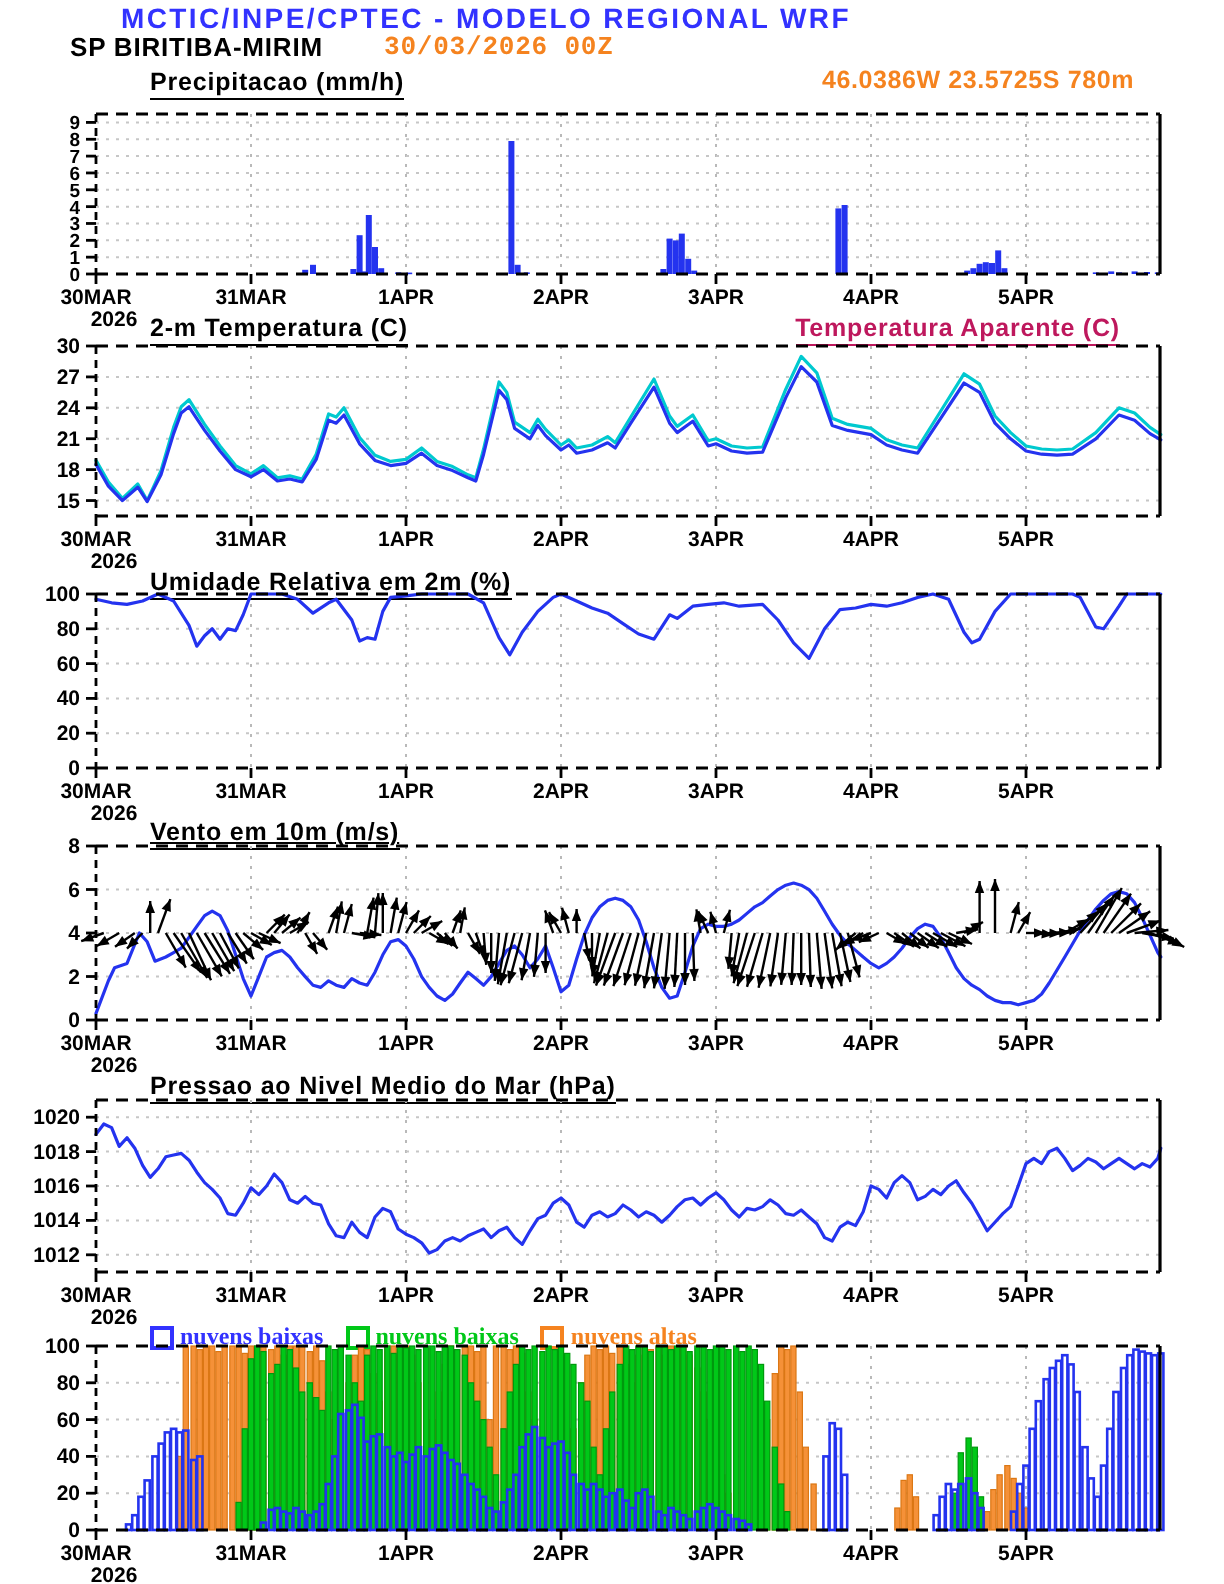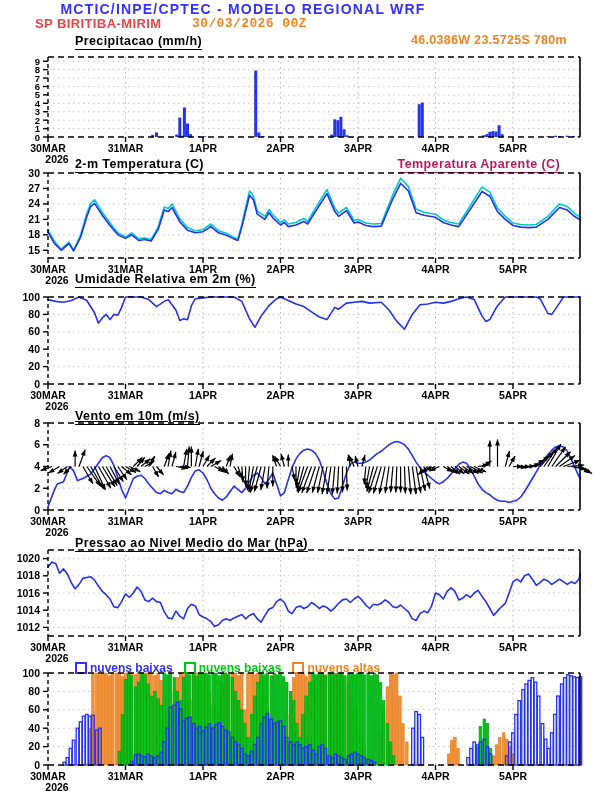--- a/index.html
+++ b/index.html
@@ -7,34 +7,34 @@
        font-family:"Liberation Sans",sans-serif;font-weight:bold;color:#000;}
   .abs{position:absolute;white-space:nowrap;}
   .hdr1{top:1px;left:0;width:486px;text-align:center;font-size:14px;letter-spacing:1.2px;}
   .hdr2a{top:16px;left:35px;font-size:13px;letter-spacing:.4px;}
   .hdr2b{top:16px;left:192px;font-size:13px;letter-spacing:.4px;}
   .ptitle{font-size:12.5px;letter-spacing:.4px;border-bottom:1.5px solid currentColor;padding-bottom:1px;}
   .loc{top:33px;right:45px;font-size:12.5px;letter-spacing:.3px;}
   .t1{top:34px;left:75px;}
   .t2{top:157px;left:75px;}
   .t2r{top:157px;right:52px;}
-  .t3{top:272px;left:75px;text-align:right;}
+  .t3{top:284px;left:75px;text-align:right;}
   .t4{top:409px;left:75px;text-decoration:underline;}
   .t5{top:536px;left:75px;}
   .cloudrow{top:661px;left:75px;display:flex;align-items:flex-start;gap:11px;font-size:12px;}
-  .legend-item{display:flex;gap:3px;}
+  .legend-item{display:flex;align-items:center;gap:3px;font-family:Liberation Serif, serif;}
   .sw{width:8px;height:8px;border:2px solid #000;background:#fff;display:inline-block;margin-top:1px;}
   #charts svg{position:absolute;left:0;overflow:visible;}
   svg text{font-family:"Liberation Sans",sans-serif;font-weight:bold;fill:#000;}
 </style>
 </head>
 <body>
 
 <div class="abs hdr1" style="color: rgb(50, 50, 255);">MCTIC/INPE/CPTEC - MODELO REGIONAL WRF</div>
-<div class="abs hdr2a" style="color: #ef4444;">SP BIRITIBA-MIRIM</div>
+<div class="abs hdr2a" style="color: #000000;">SP BIRITIBA-MIRIM</div>
 <div class="abs hdr2b" style="color: rgb(245, 131, 31); font-family: Liberation Mono, monospace;">30/03/2026 00Z</div>
 
 <div class="abs ptitle t1">Precipitacao (mm/h)</div>
 <div class="abs loc" style="color: rgb(245, 131, 31);">46.0386W 23.5725S 780m</div>
 
 <div class="abs ptitle t2">2-m Temperatura (C)</div>
 <div class="abs ptitle t2r" style="color: #be185d;">Temperatura Aparente (C)</div>
 
 <div class="abs ptitle t3">Umidade Relativa em 2m (%)</div>
 <div class="abs ptitle t4">Vento em 10m (m/s)</div>

